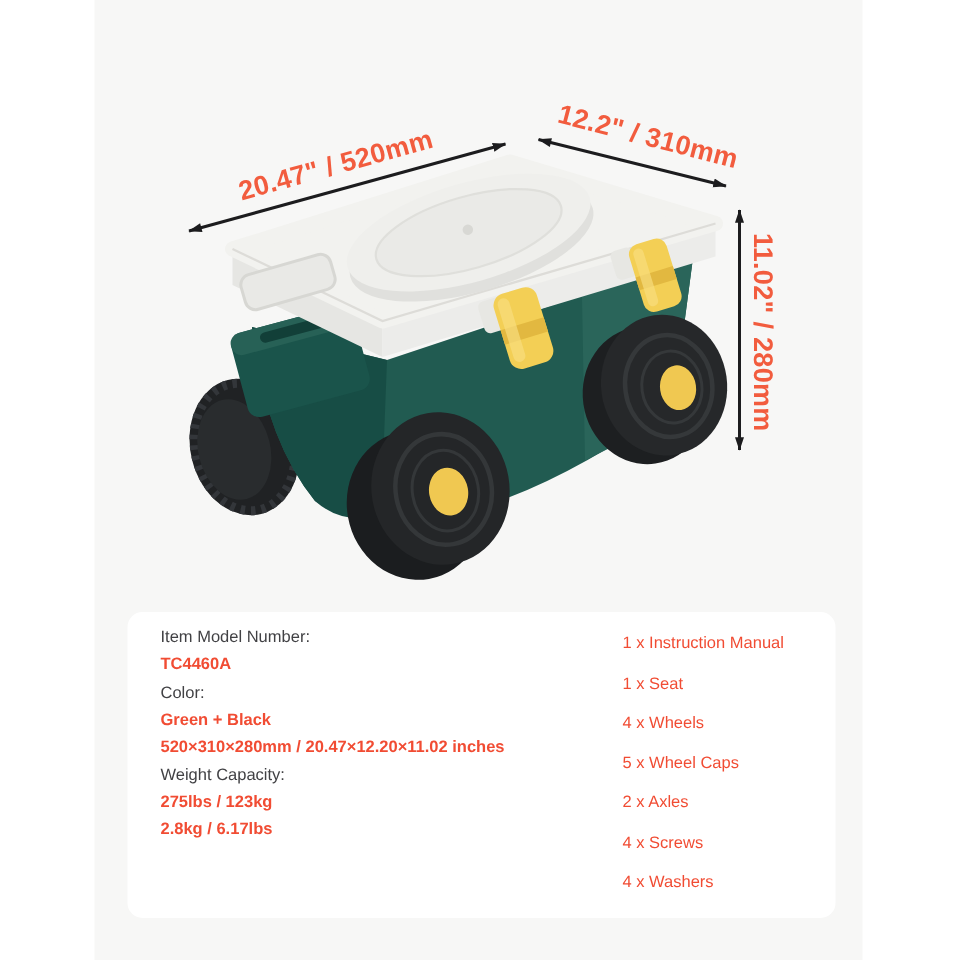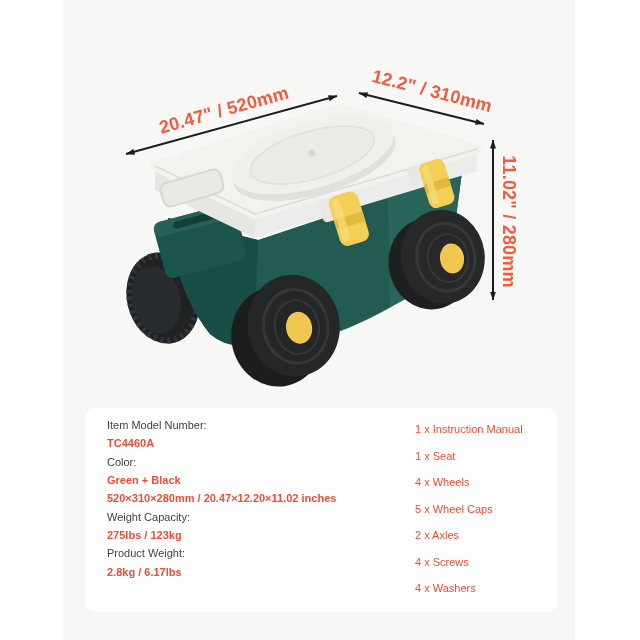--- a/index.html
+++ b/index.html
@@ -119,21 +119,20 @@
 
 <div class="card">
   <div class="col-left">
     <div class="spec-label">Item Model Number:</div>
     <div class="spec-value">TC4460A</div>
     <div class="spec-label">Color:</div>
     <div class="spec-value">Green + Black</div>
     <div class="spec-value">520×310×280mm / 20.47×12.20×11.02 inches</div>
     <div class="spec-label">Weight Capacity:</div>
     <div class="spec-value">275lbs / 123kg</div>
-    <div class="spec-label">Product Weight:</div>
     <div class="spec-value">2.8kg / 6.17lbs</div>
   </div>
   <div class="col-right">
     <div>1 x Instruction Manual</div>
     <div>1 x Seat</div>
     <div>4 x Wheels</div>
     <div>5 x Wheel Caps</div>
     <div>2 x Axles</div>
     <div>4 x Screws</div>
     <div>4 x Washers</div>

